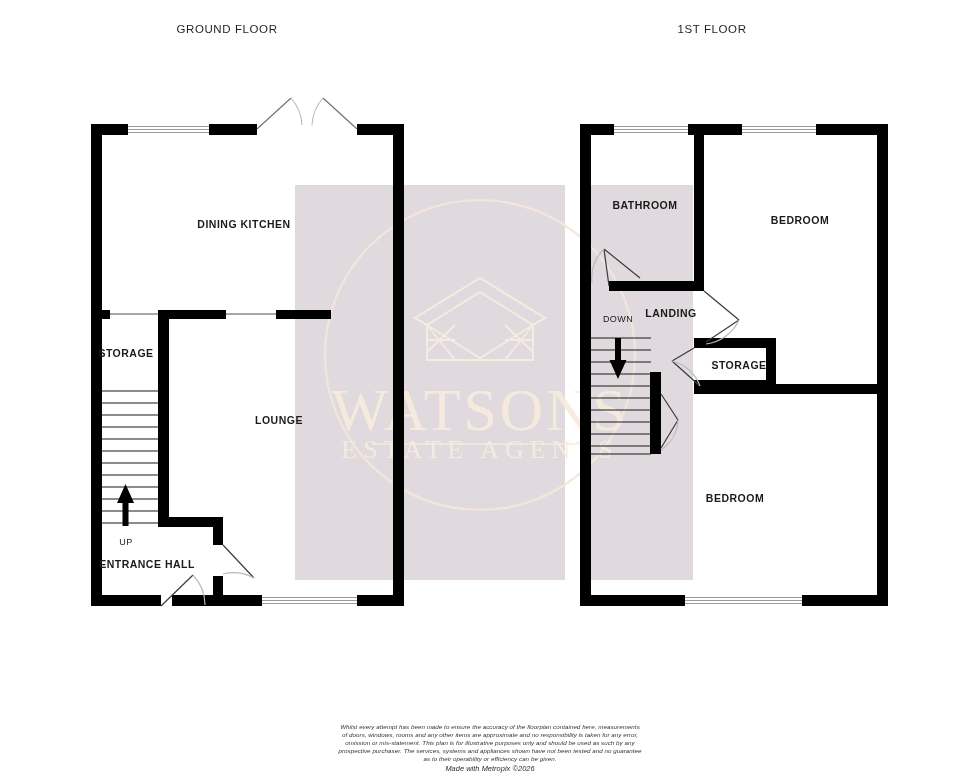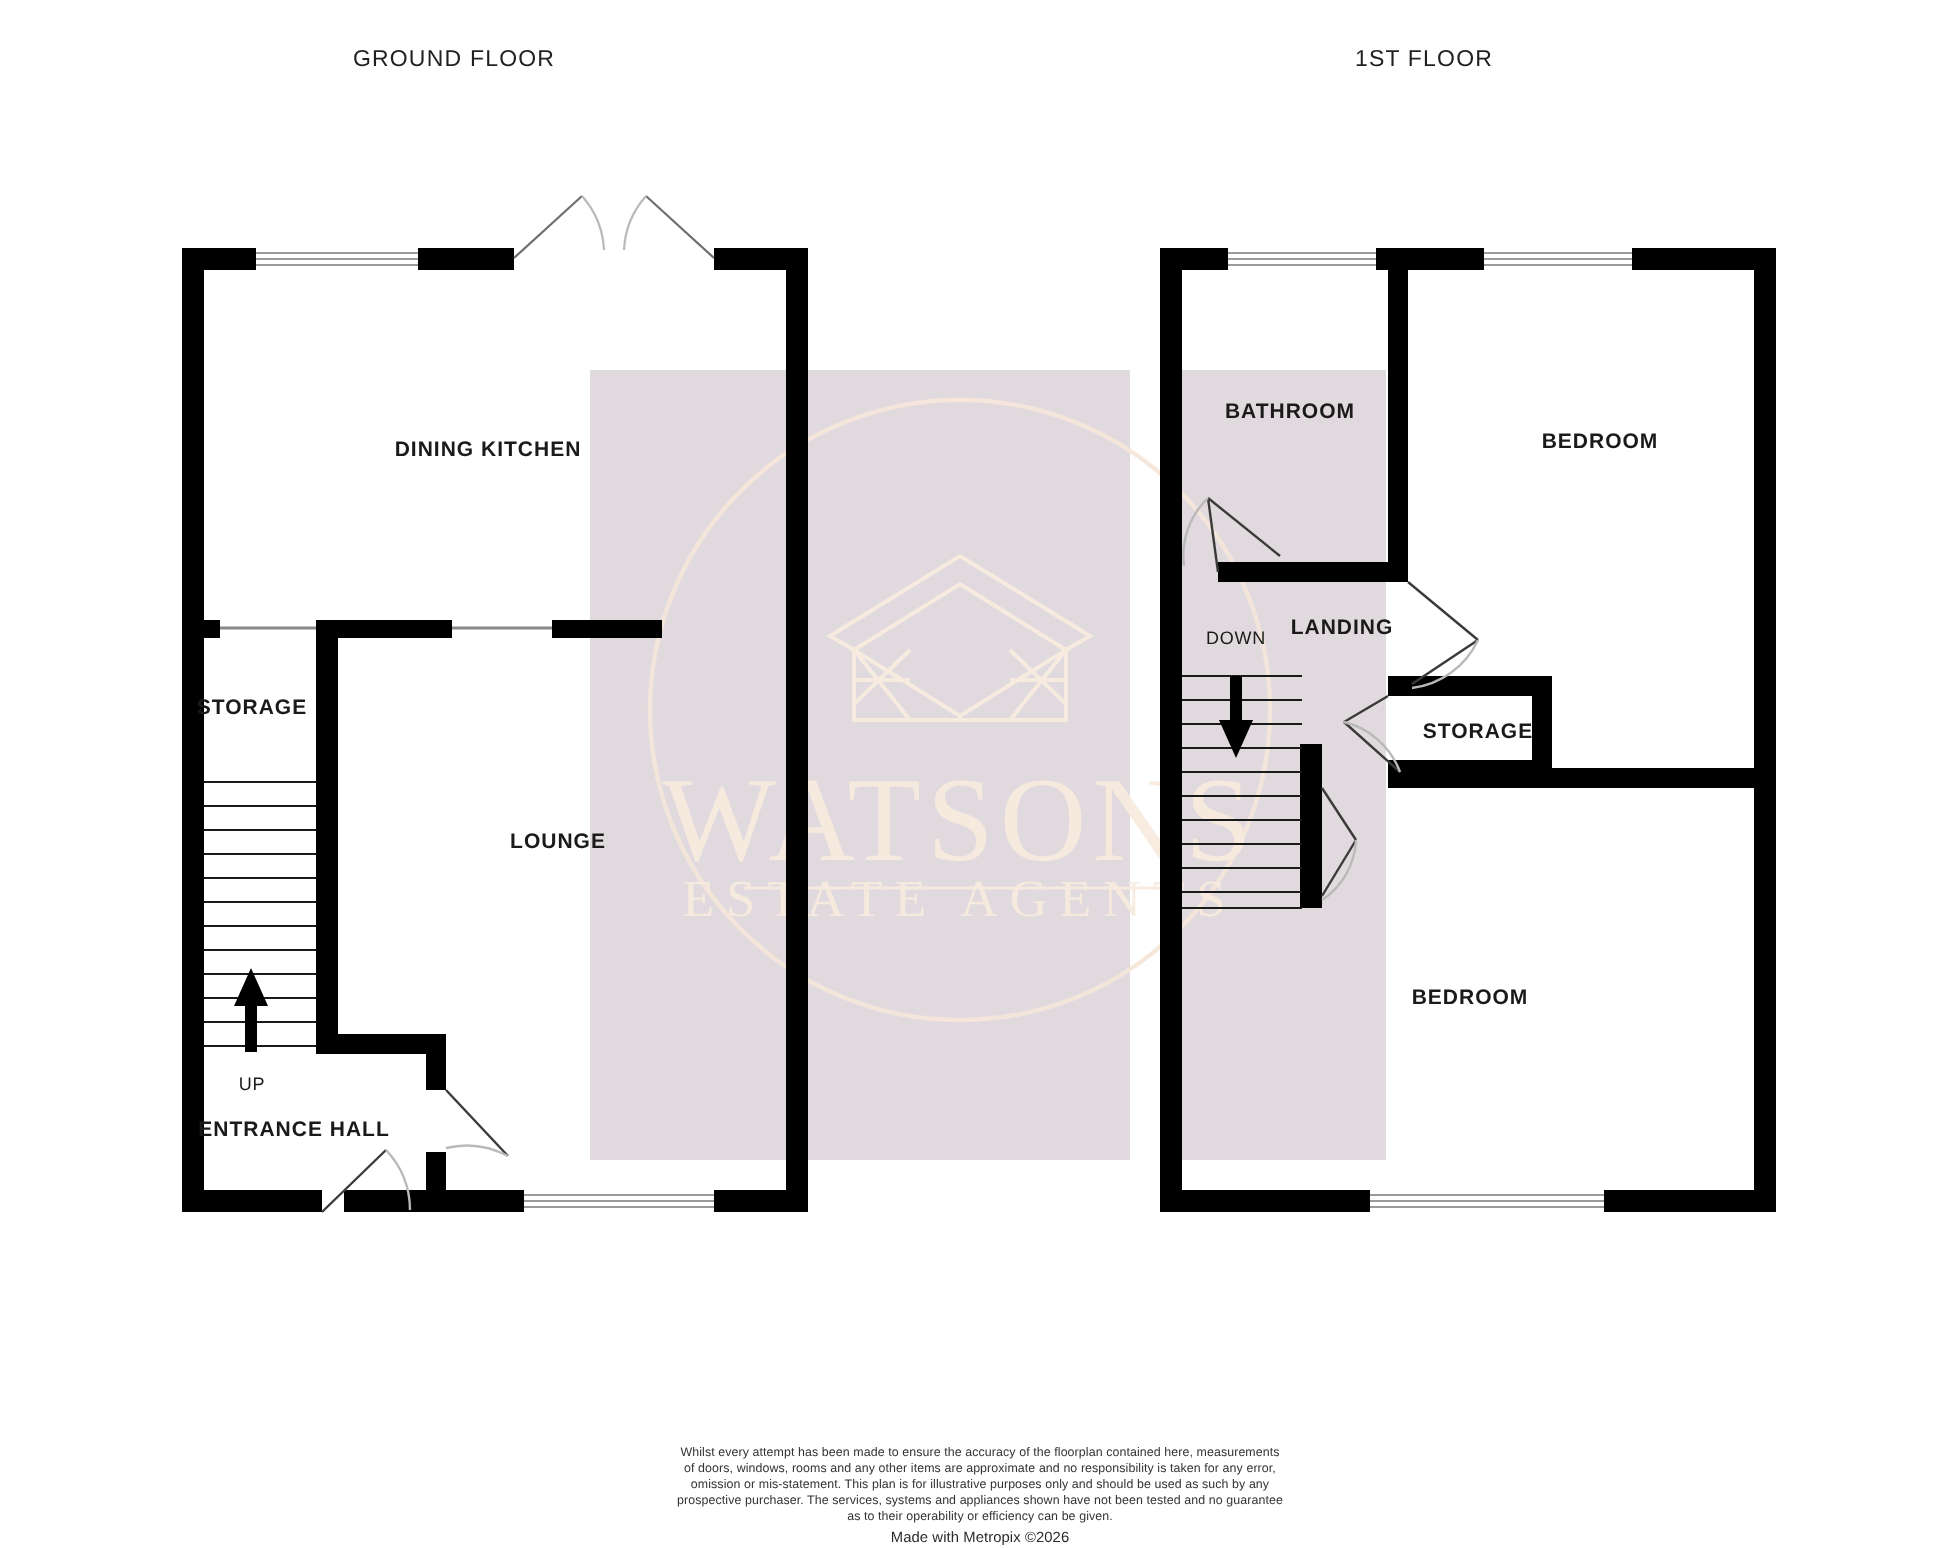--- a/index.html
+++ b/index.html
@@ -5,21 +5,21 @@
   html,body{margin:0;padding:0;background:#ffffff;}
   body{width:980px;height:774px;overflow:hidden;
        font-family:"Liberation Sans", sans-serif;color:#231f20;}
   #plan{position:relative;width:980px;height:774px;}
   svg{display:block;}
   .floor-title{font-size:11.5px;letter-spacing:.6px;fill:#231f20;font-weight:400;}
   .room-label{font-size:10.5px;font-weight:700;letter-spacing:.5px;fill:#1a1a1a;}
   .dir-label{font-size:9px;font-weight:400;letter-spacing:.4px;fill:#1a1a1a;}
   .disclaimer{position:absolute;left:0;top:723px;width:980px;text-align:center;
               font-size:6.2px;line-height:8.1px;color:#333;letter-spacing:.05px;}
-  .disclaimer div{white-space:pre;}
+  .disclaimer div{white-space:pre;font-style:italic;}
   .made{font-size:7.4px;line-height:10px;margin-top:1px;color:#2b2b2b;}
 </style>
 </head>
 <body>
 
 <div id="plan">
 
   <svg width="980" height="724" viewBox="0 0 980 724">
 
     <g>

